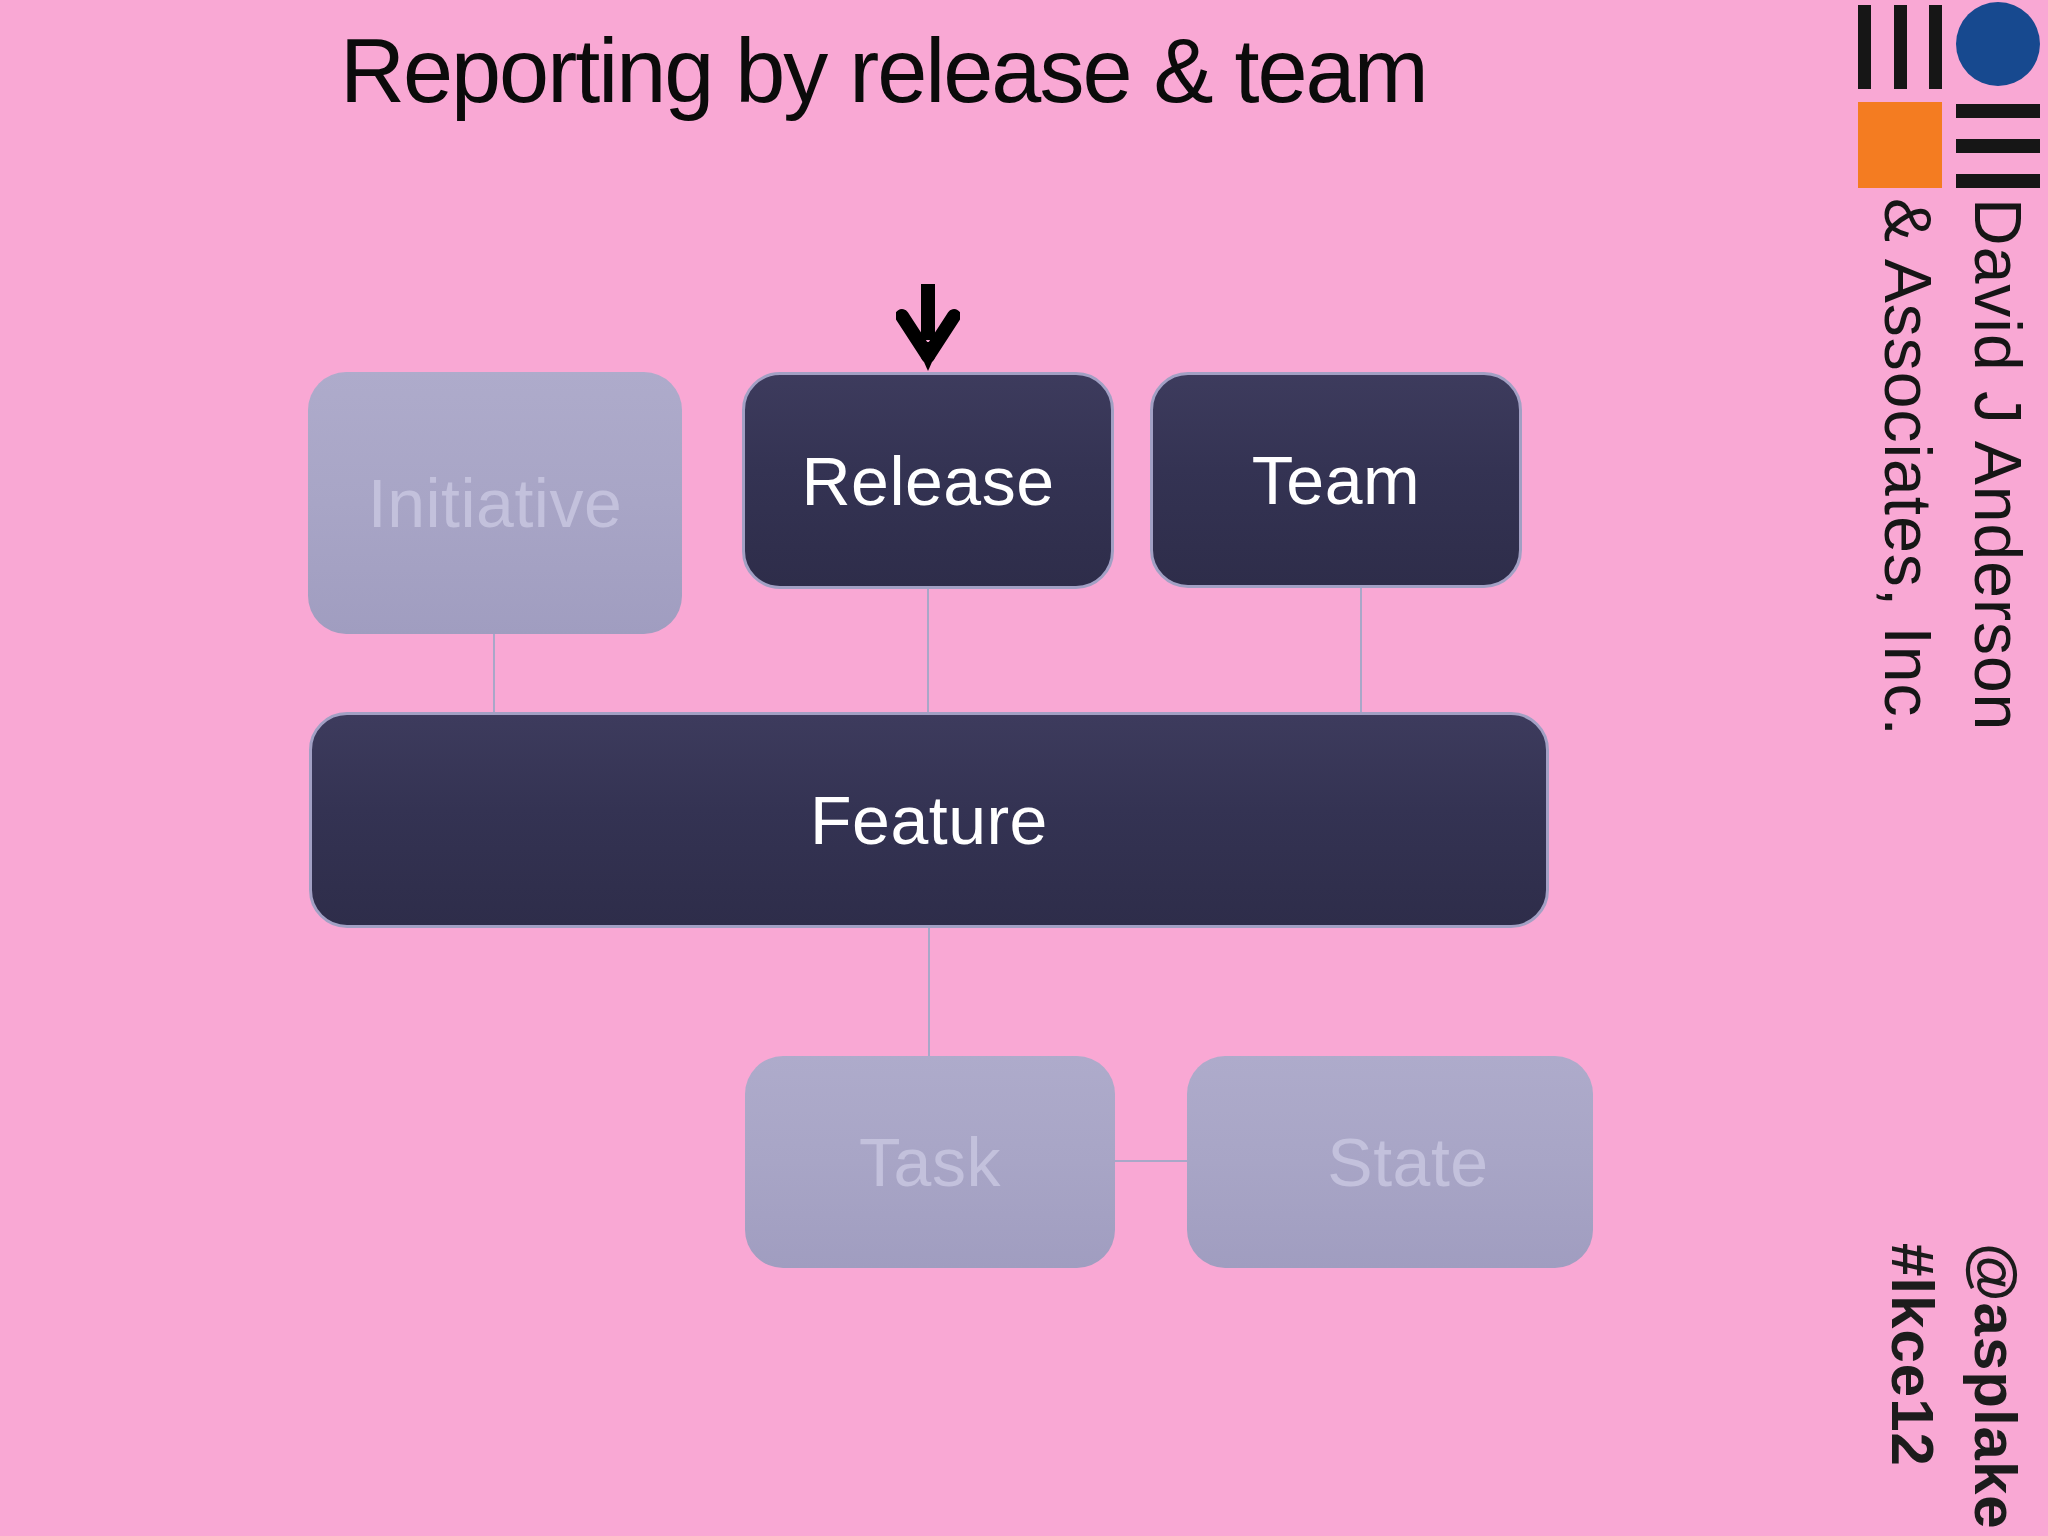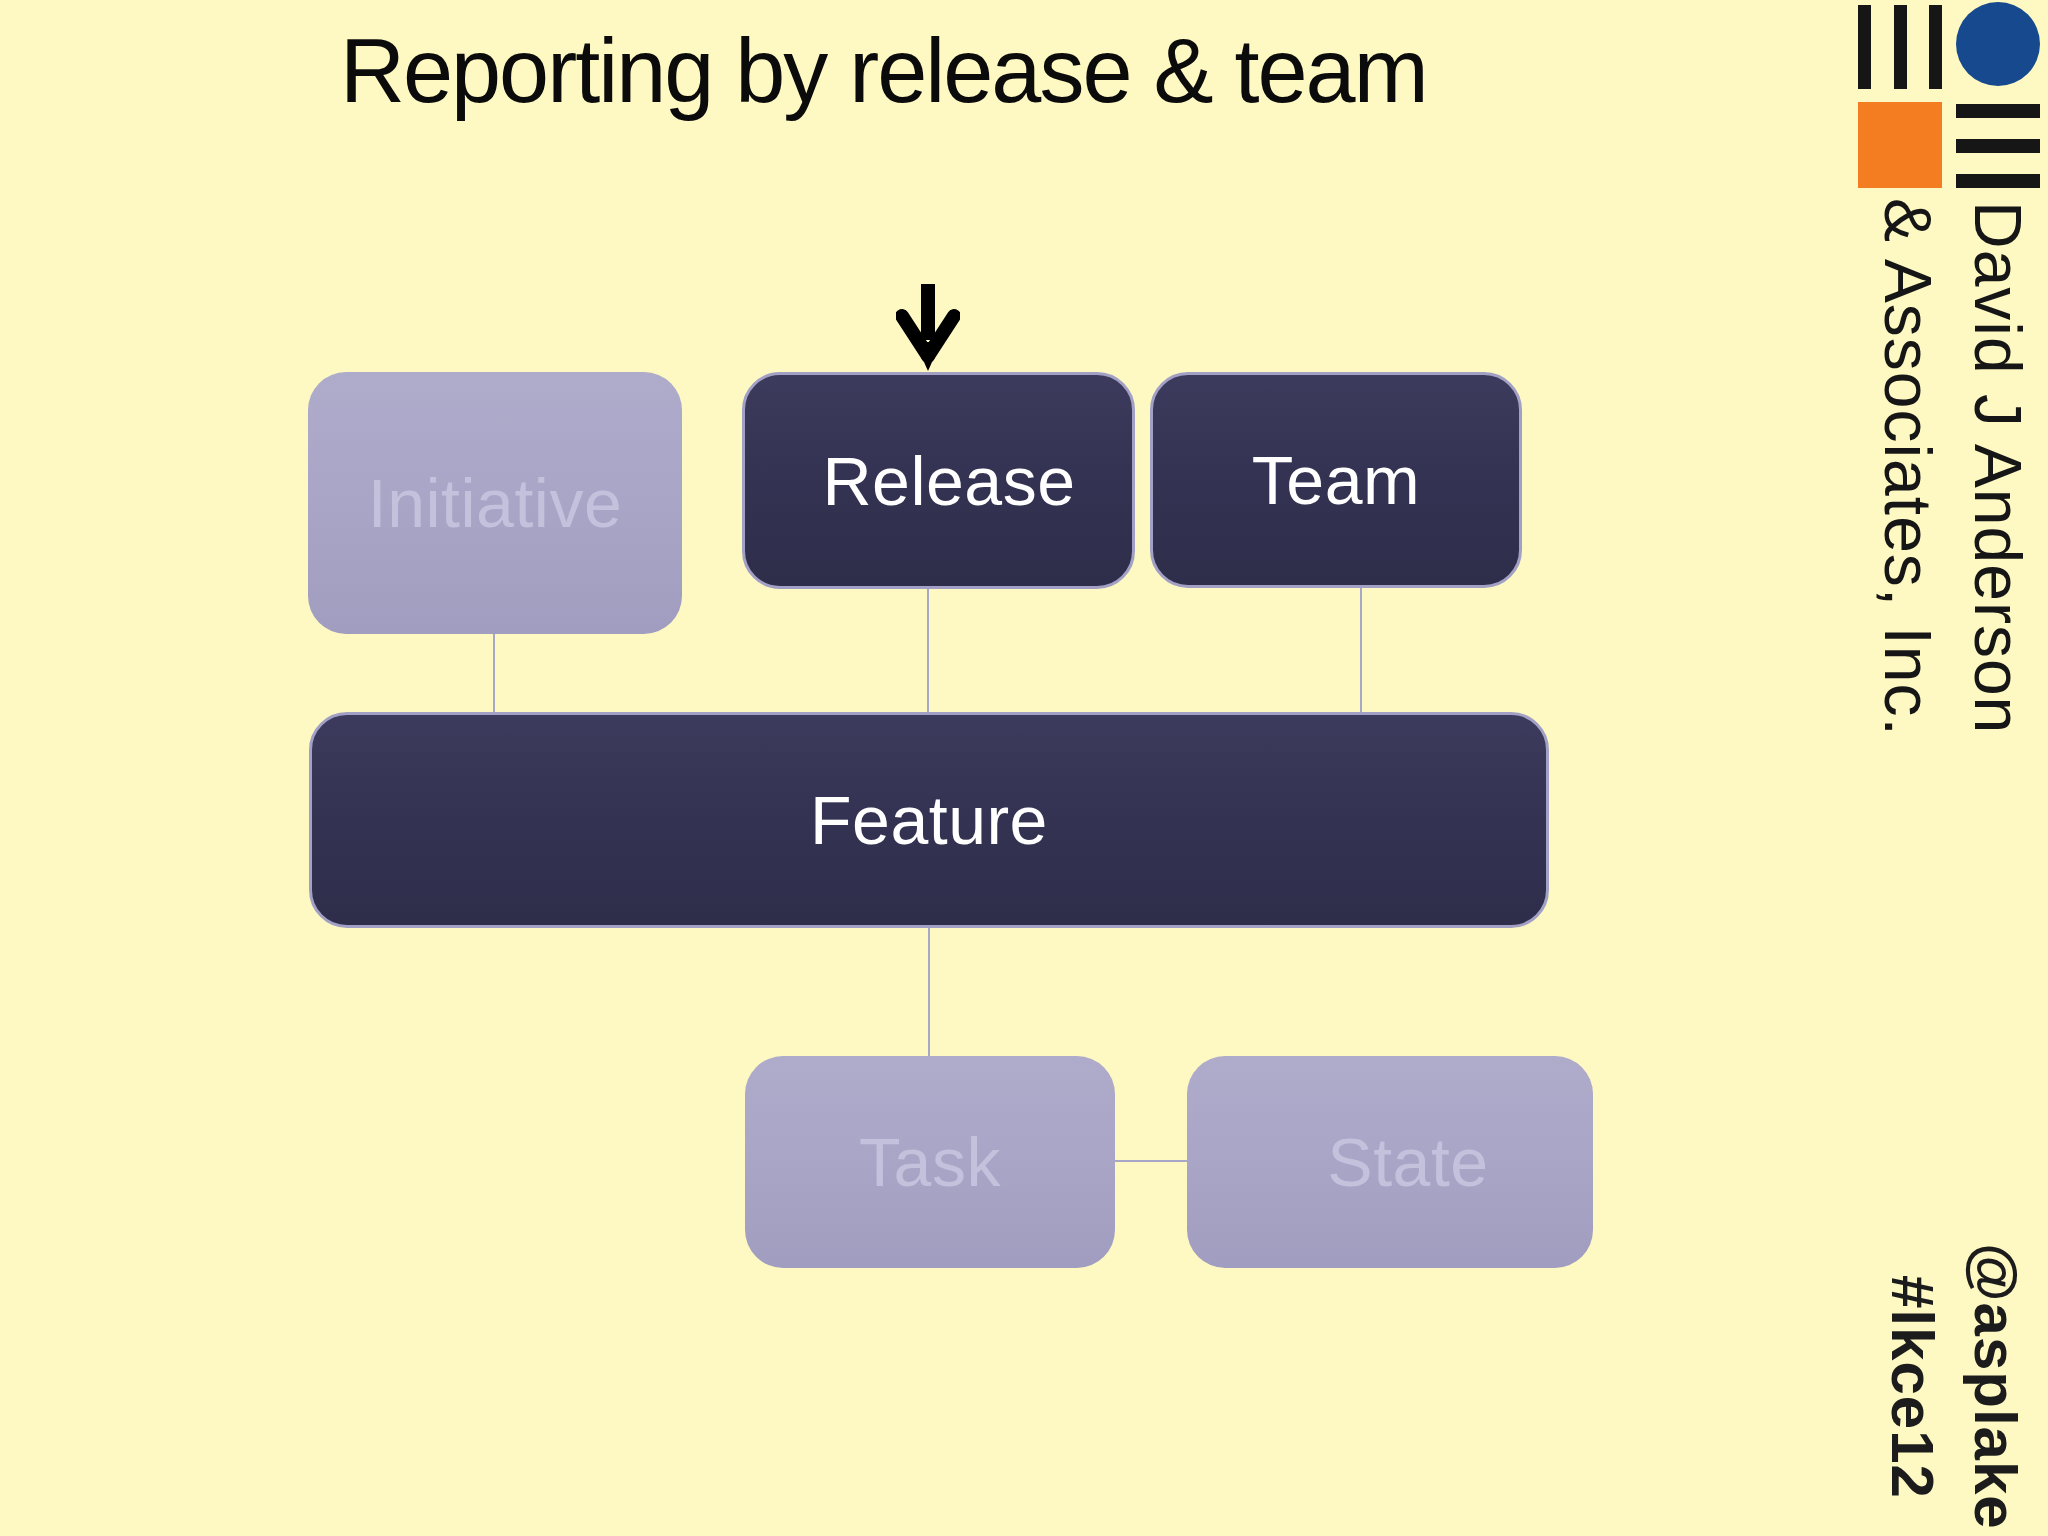--- a/index.html
+++ b/index.html
@@ -1,22 +1,21 @@
 <!DOCTYPE html>
 <html><head>
 <meta charset="utf-8">
 <style>
   html,body{margin:0;padding:0;background:#fff;}
   .slide{
     position:relative;
     width:2048px;height:1536px;
-    background:#fef9c3;
+    background:#f9a8d4;
     overflow:hidden;
     font-family:"Liberation Sans", sans-serif;
-    text-align:center;
   }
 
   
   .title{
     position:absolute;
     left:340px;top:26px;
     font-size:90px;
     letter-spacing:-2px;
     line-height:1;
     color:#0b0b0b;
@@ -36,21 +35,21 @@
     background:linear-gradient(180deg,#3d3b5d 0%,#343353 45%,#2e2d4a 100%);
     border:3px solid #a2a0c4;
     color:#ffffff;
   }
   .node.muted{
     background:linear-gradient(180deg,#aeabcb 0%,#a8a5c6 50%,#a09dc0 100%);
     border:none;
     color:#c3c1dc;
   }
   #node-initiative{left:308px;top:372px;width:374px;height:262px;}
-  #node-release   {left:742px;top:372px;width:366px;height:211px;padding-left:21px;}
+  #node-release   {left:742px;top:372px;width:366px;height:211px;}
   #node-team      {left:1150px;top:372px;width:366px;height:210px;}
   #node-feature   {left:309px;top:712px;width:1234px;height:210px;}
   #node-task      {left:745px;top:1056px;width:370px;height:212px;}
   #node-state     {left:1187px;top:1056px;width:370px;height:212px;padding-left:36px;}
 
   
   .connector{position:absolute;background:#a9a7c8;}
   #conn-initiative-feature{left:493px;top:588px;width:2px;height:124px;}
   #conn-release-feature   {left:927px;top:586px;width:2px;height:126px;}
   #conn-team-feature      {left:1360px;top:585px;width:2px;height:127px;}

